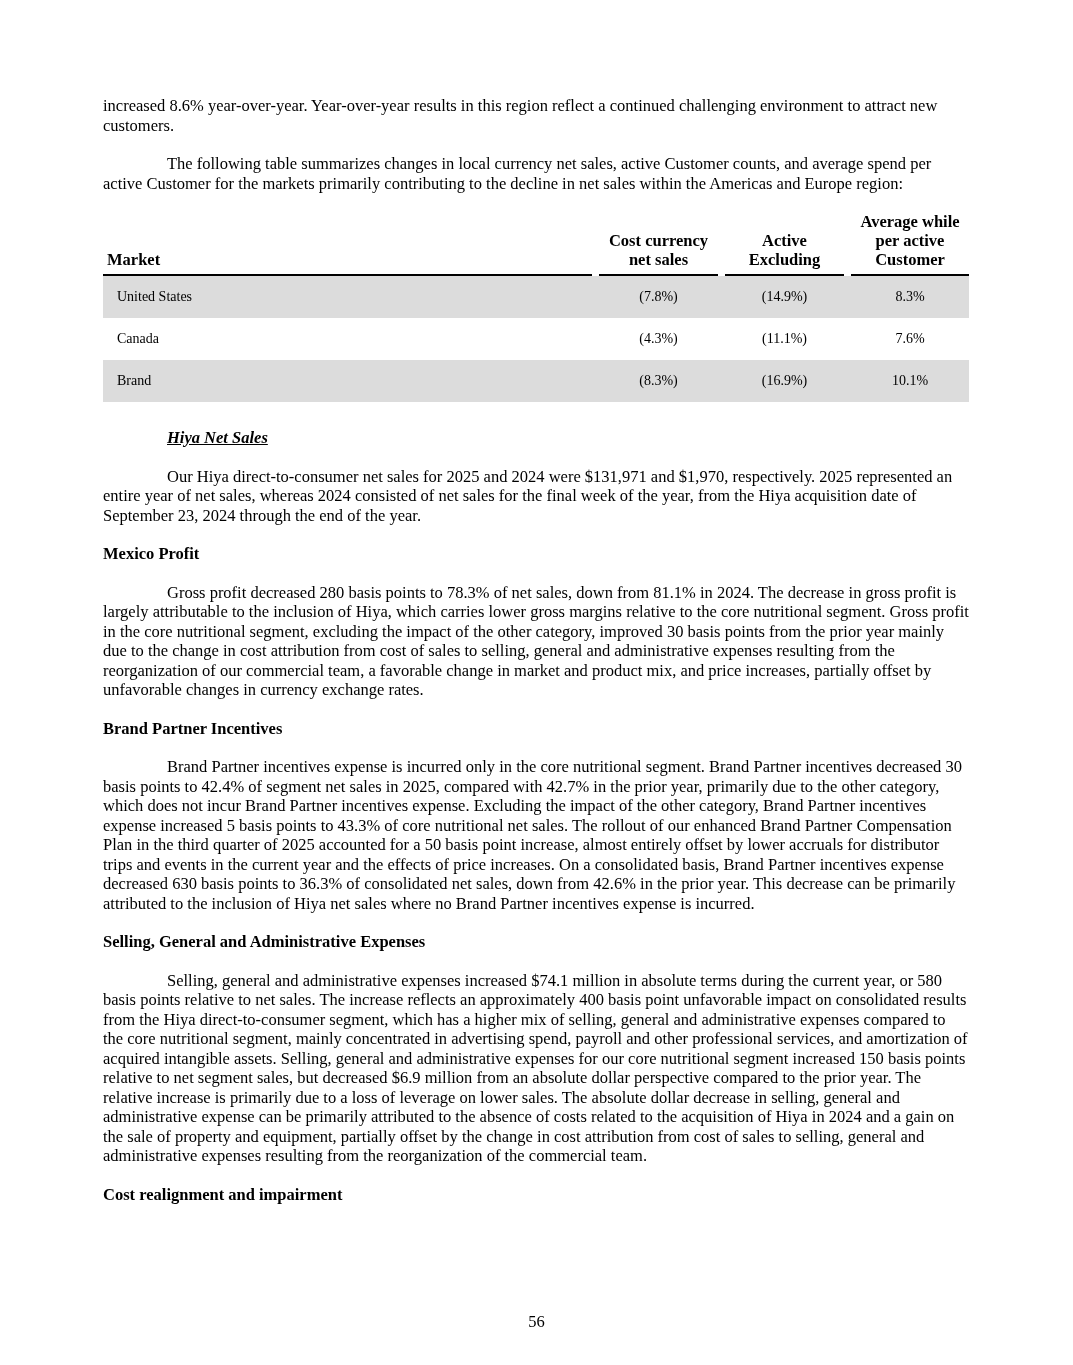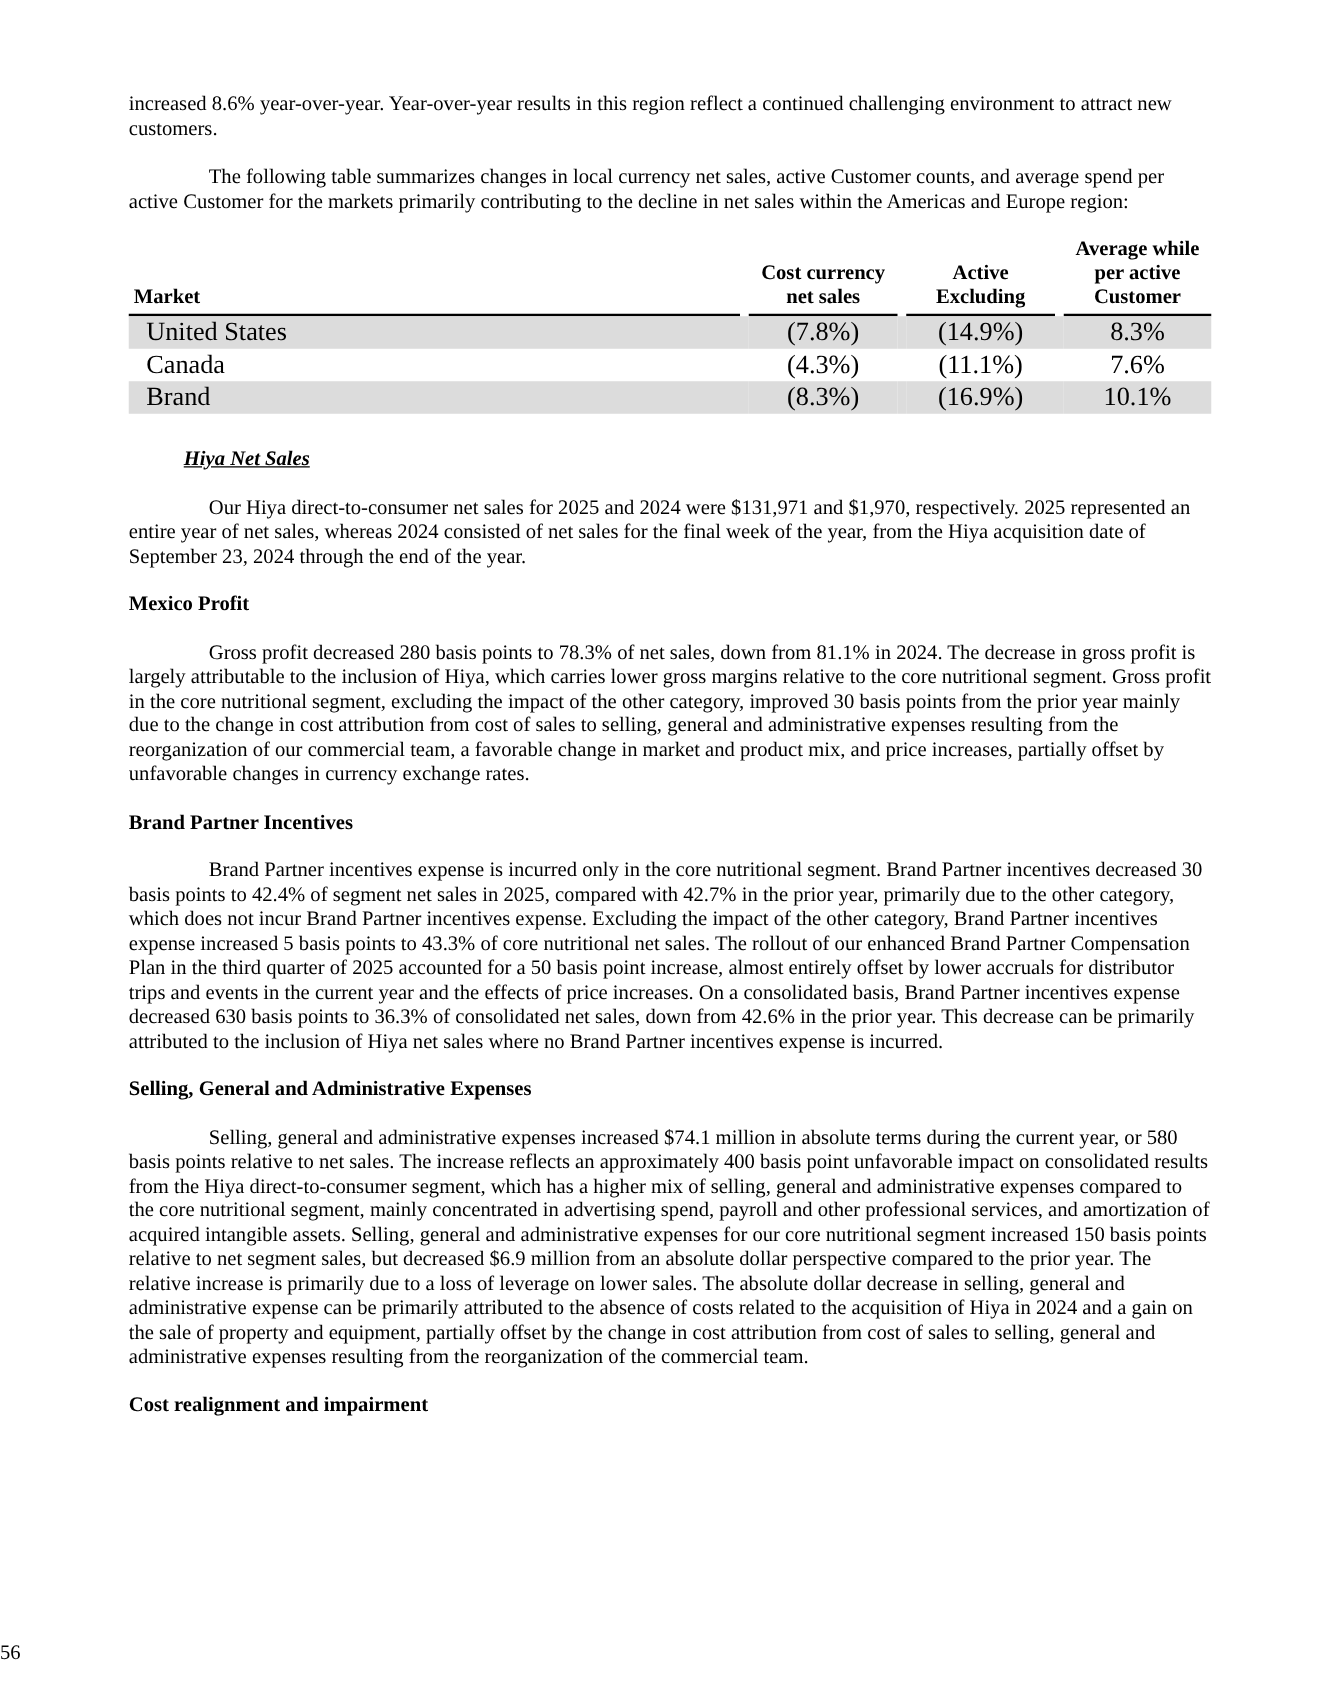--- a/index.html
+++ b/index.html
@@ -10,39 +10,39 @@
     position: relative;
     font-family: "Liberation Serif", "DejaVu Serif", serif;
     font-size: 16.5px;
     line-height: 19.5px;
     color: #000000;
     overflow: hidden;
   }
   .content {
     position: absolute;
     left: 103px;
-    top: 73px;
+    top: 96px;
     width: 866px;
   }
   p.body-para {
     margin: 0 0 19px 0;
     text-align: left;
   }
   p.indent { text-indent: 64px; }
   h2.section-heading {
     font-size: 16.5px;
     font-weight: bold;
     margin: 0 0 19px 0;
   }
   h2.sub-heading {
     font-size: 16.5px;
     font-weight: bold;
     font-style: italic;
     text-decoration: underline;
-    margin: 0 0 19px 44px;
+    margin: 0 0 19px 64px;
   }
   table.market-table {
     border-collapse: separate;
     border-spacing: 0;
     width: 866px;
     margin: 10px 0 26px 0;
     table-layout: fixed;
   }
   table.market-table th {
     font-weight: bold;
@@ -52,34 +52,34 @@
     line-height: 19px;
     font-size: 16.5px;
   }
   table.market-table th.market-head {
     text-align: left;
     padding-left: 4px;
   }
   table.market-table th.num-head { text-align: center; }
   table.market-table th.gap-col { border-bottom: none; }
   table.market-table td {
-    height: 26px;
+    height: 42px;
     vertical-align: middle;
-    font-size: 21px;
+    font-size: 14px;
     padding: 0;
   }
   table.market-table td.market-cell { text-align: left; padding-left: 14px; }
   table.market-table td.num-cell { text-align: center; }
   tr.shaded td { background: #dcdcdc; }
   .page-number {
     position: absolute;
     top: 1312px;
     left: 0;
     width: 1073px;
-    text-align: left;
+    text-align: center;
     font-size: 16.5px;
   }
 </style>
 </head>
 <body>
 
 <div class="content">
 
   <p class="body-para">increased 8.6% year-over-year. Year-over-year results in this region reflect a continued challenging environment to attract new customers.</p>
 

